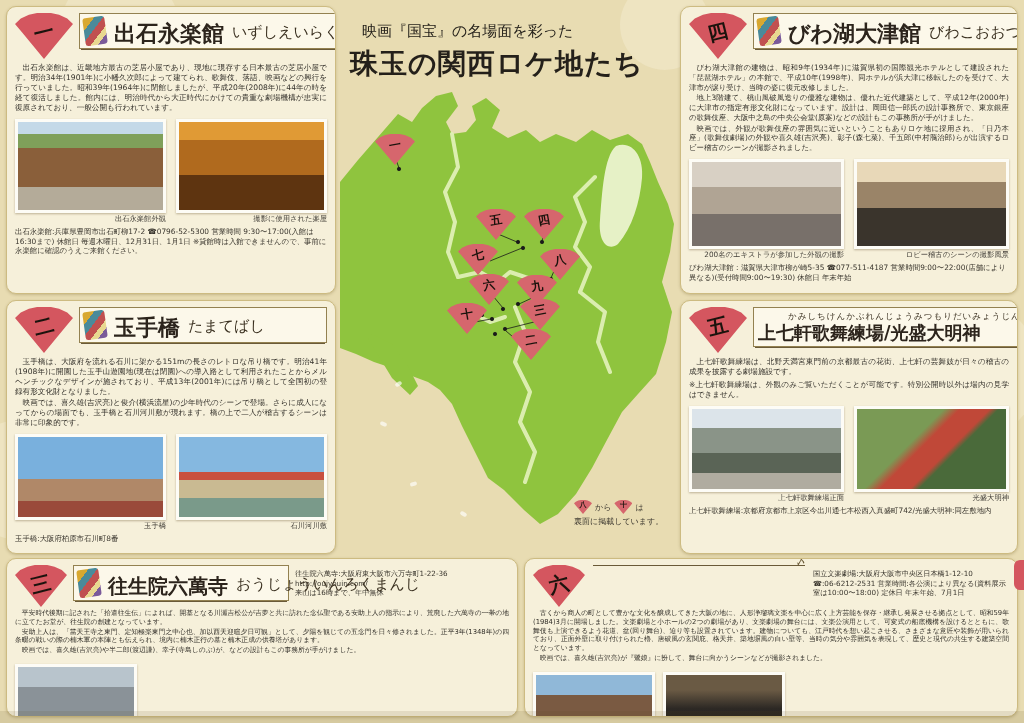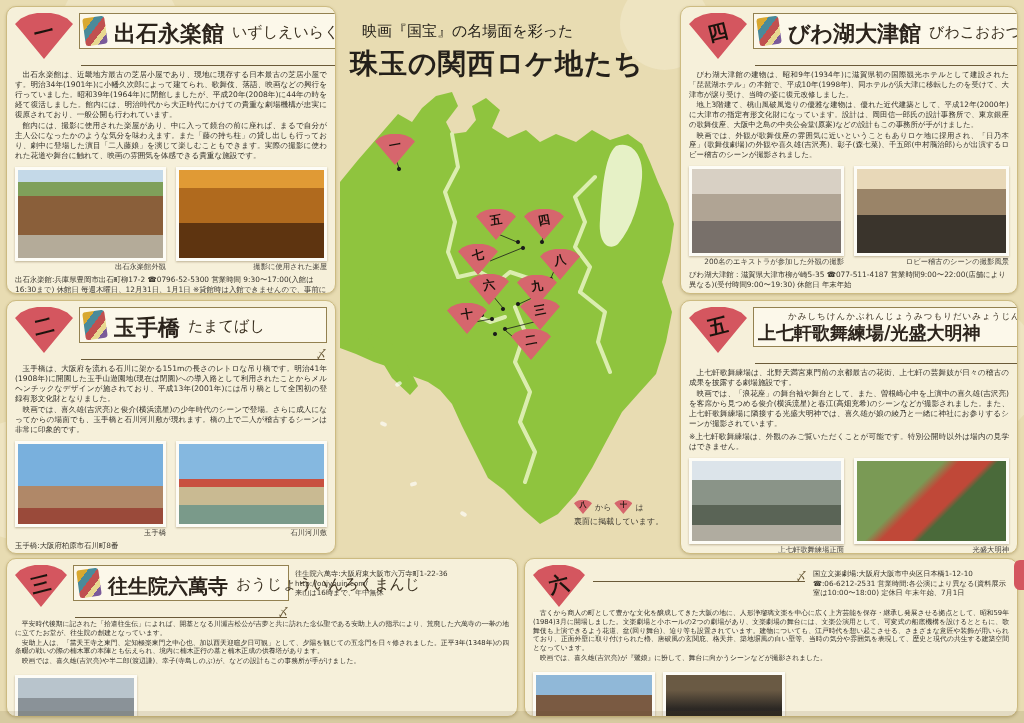--- a/index.html
+++ b/index.html
@@ -18,21 +18,21 @@
   #panel-4{left:680px;top:6px;width:338px;height:288px;}
   #panel-5{left:680px;top:300px;width:338px;height:254px;}
   #panel-6{left:524px;top:558px;width:494px;height:159px;}
 
   
   .sec-header{display:flex;align-items:flex-start;gap:6px;position:relative;margin-bottom:4px;}
   .fan{position:relative;width:58px;height:46px;flex:0 0 auto;background:#d4565f;
        clip-path:polygon(50% 100%,12% 42%,0 24%,10% 12%,24% 4%,38% 0,62% 0,76% 4%,90% 12%,100% 24%,88% 42%);}
   .fan span{position:absolute;left:0;right:0;top:6px;text-align:center;color:#1b130d;
             font-weight:bold;font-size:20px;transform:rotate(-14deg);font-family:"DejaVu Serif","Liberation Serif",serif;}
-  .titlewrap{flex:1;position:relative;padding-bottom:17px;}
+  .titlewrap{flex:1;position:relative;padding-bottom:1px;}
   .titlebox{display:flex;align-items:flex-end;gap:8px;background:#fcf8ea;border:1px solid #938150;
             padding:3px 8px 3px 4px;position:relative;z-index:1;}
   .ornament{width:22px;height:28px;flex:0 0 auto;border-radius:3px;transform:rotate(-8deg);
             background:linear-gradient(135deg,#d8a830 0 25%,#4a8a9a 25% 45%,#c05050 45% 65%,#e8d890 65% 80%,#7a5a9a 80%);}
   .sec-title{font-family:"DejaVu Serif","Liberation Serif",serif;font-weight:bold;color:#2c241c;
              font-size:22px;line-height:1.05;white-space:nowrap;}
   .furigana{font-size:15px;color:#3a3020;padding-bottom:3px;white-space:nowrap;}
   .header-rule{position:absolute;left:2px;right:2px;bottom:0;border-bottom:1px solid #6a5a38;}
   .knot{position:absolute;right:0;bottom:-2px;font-size:11px;color:#6a5a38;}
   
@@ -222,21 +222,20 @@
           <span class="ornament"></span>
           <span class="sec-title">出石永楽館</span>
           <span class="furigana">いずしえいらくかん</span>
         </div>
         <div class="header-rule"></div>
         <span class="knot">〆</span>
       </div>
     </div>
     <div class="body">
       <p>出石永楽館は、近畿地方最古の芝居小屋であり、現地に現存する日本最古の芝居小屋です。明治34年(1901年)に小幡久次郎によって建てられ、歌舞伎、落語、映画などの興行を行っていました。昭和39年(1964年)に閉館しましたが、平成20年(2008年)に44年の時を経て復活しました。館内には、明治時代から大正時代にかけての貴重な劇場機構が忠実に復原されており、一般公開も行われています。</p>
-      <p>館内には、撮影に使用された楽屋があり、中に入って鏡台の前に座れば、まるで自分が主人公になったかのような気分を味わえます。また「藤の持ち柱」の貸し出しも行っており、劇中に登場した演目「二人藤娘」を演じて楽しむこともできます。実際の撮影に使われた花道や舞台に触れて、映画の雰囲気を体感できる貴重な施設です。</p>
     </div>
     <div class="photo-row">
       <div class="photo-cell">
         <div class="photo ph-s1a"></div>
         <div class="caption">出石永楽館外観</div>
       </div>
       <div class="photo-cell">
         <div class="photo ph-s1b"></div>
         <div class="caption">撮影に使用された楽屋</div>
       </div>
@@ -356,21 +355,20 @@
               <span>みつもりだいみょうじん</span>
           </div>
           <span class="sec-title">上七軒歌舞練場/光盛大明神</span>
         </div>
         <div class="header-rule"></div>
 
       </div>
     </div>
     <div class="body">
       <p>上七軒歌舞練場は、北野天満宮東門前の京都最古の花街、上七軒の芸舞妓が日々の稽古の成果を披露する劇場施設です。</p>
-      <p>映画では、「浪花座」の舞台袖や舞台として、また、曽根崎心中を上演中の喜久雄(吉沢亮)を客席から見つめる俊介(横浜流星)と春江(高畑充希)のシーンなどが撮影されました。また、上七軒歌舞練場に隣接する光盛大明神では、喜久雄が娘の綾乃と一緒に神社にお参りするシーンが撮影されています。</p>
       <p class="note">※上七軒歌舞練場は、外観のみご覧いただくことが可能です。特別公開時以外は場内の見学はできません。</p>
     </div>
     <div class="photo-row">
       <div class="photo-cell">
         <div class="photo short ph-s5a"></div>
         <div class="caption">上七軒歌舞練場正面</div>
       </div>
       <div class="photo-cell">
         <div class="photo short ph-s5b"></div>
         <div class="caption">光盛大明神</div>

